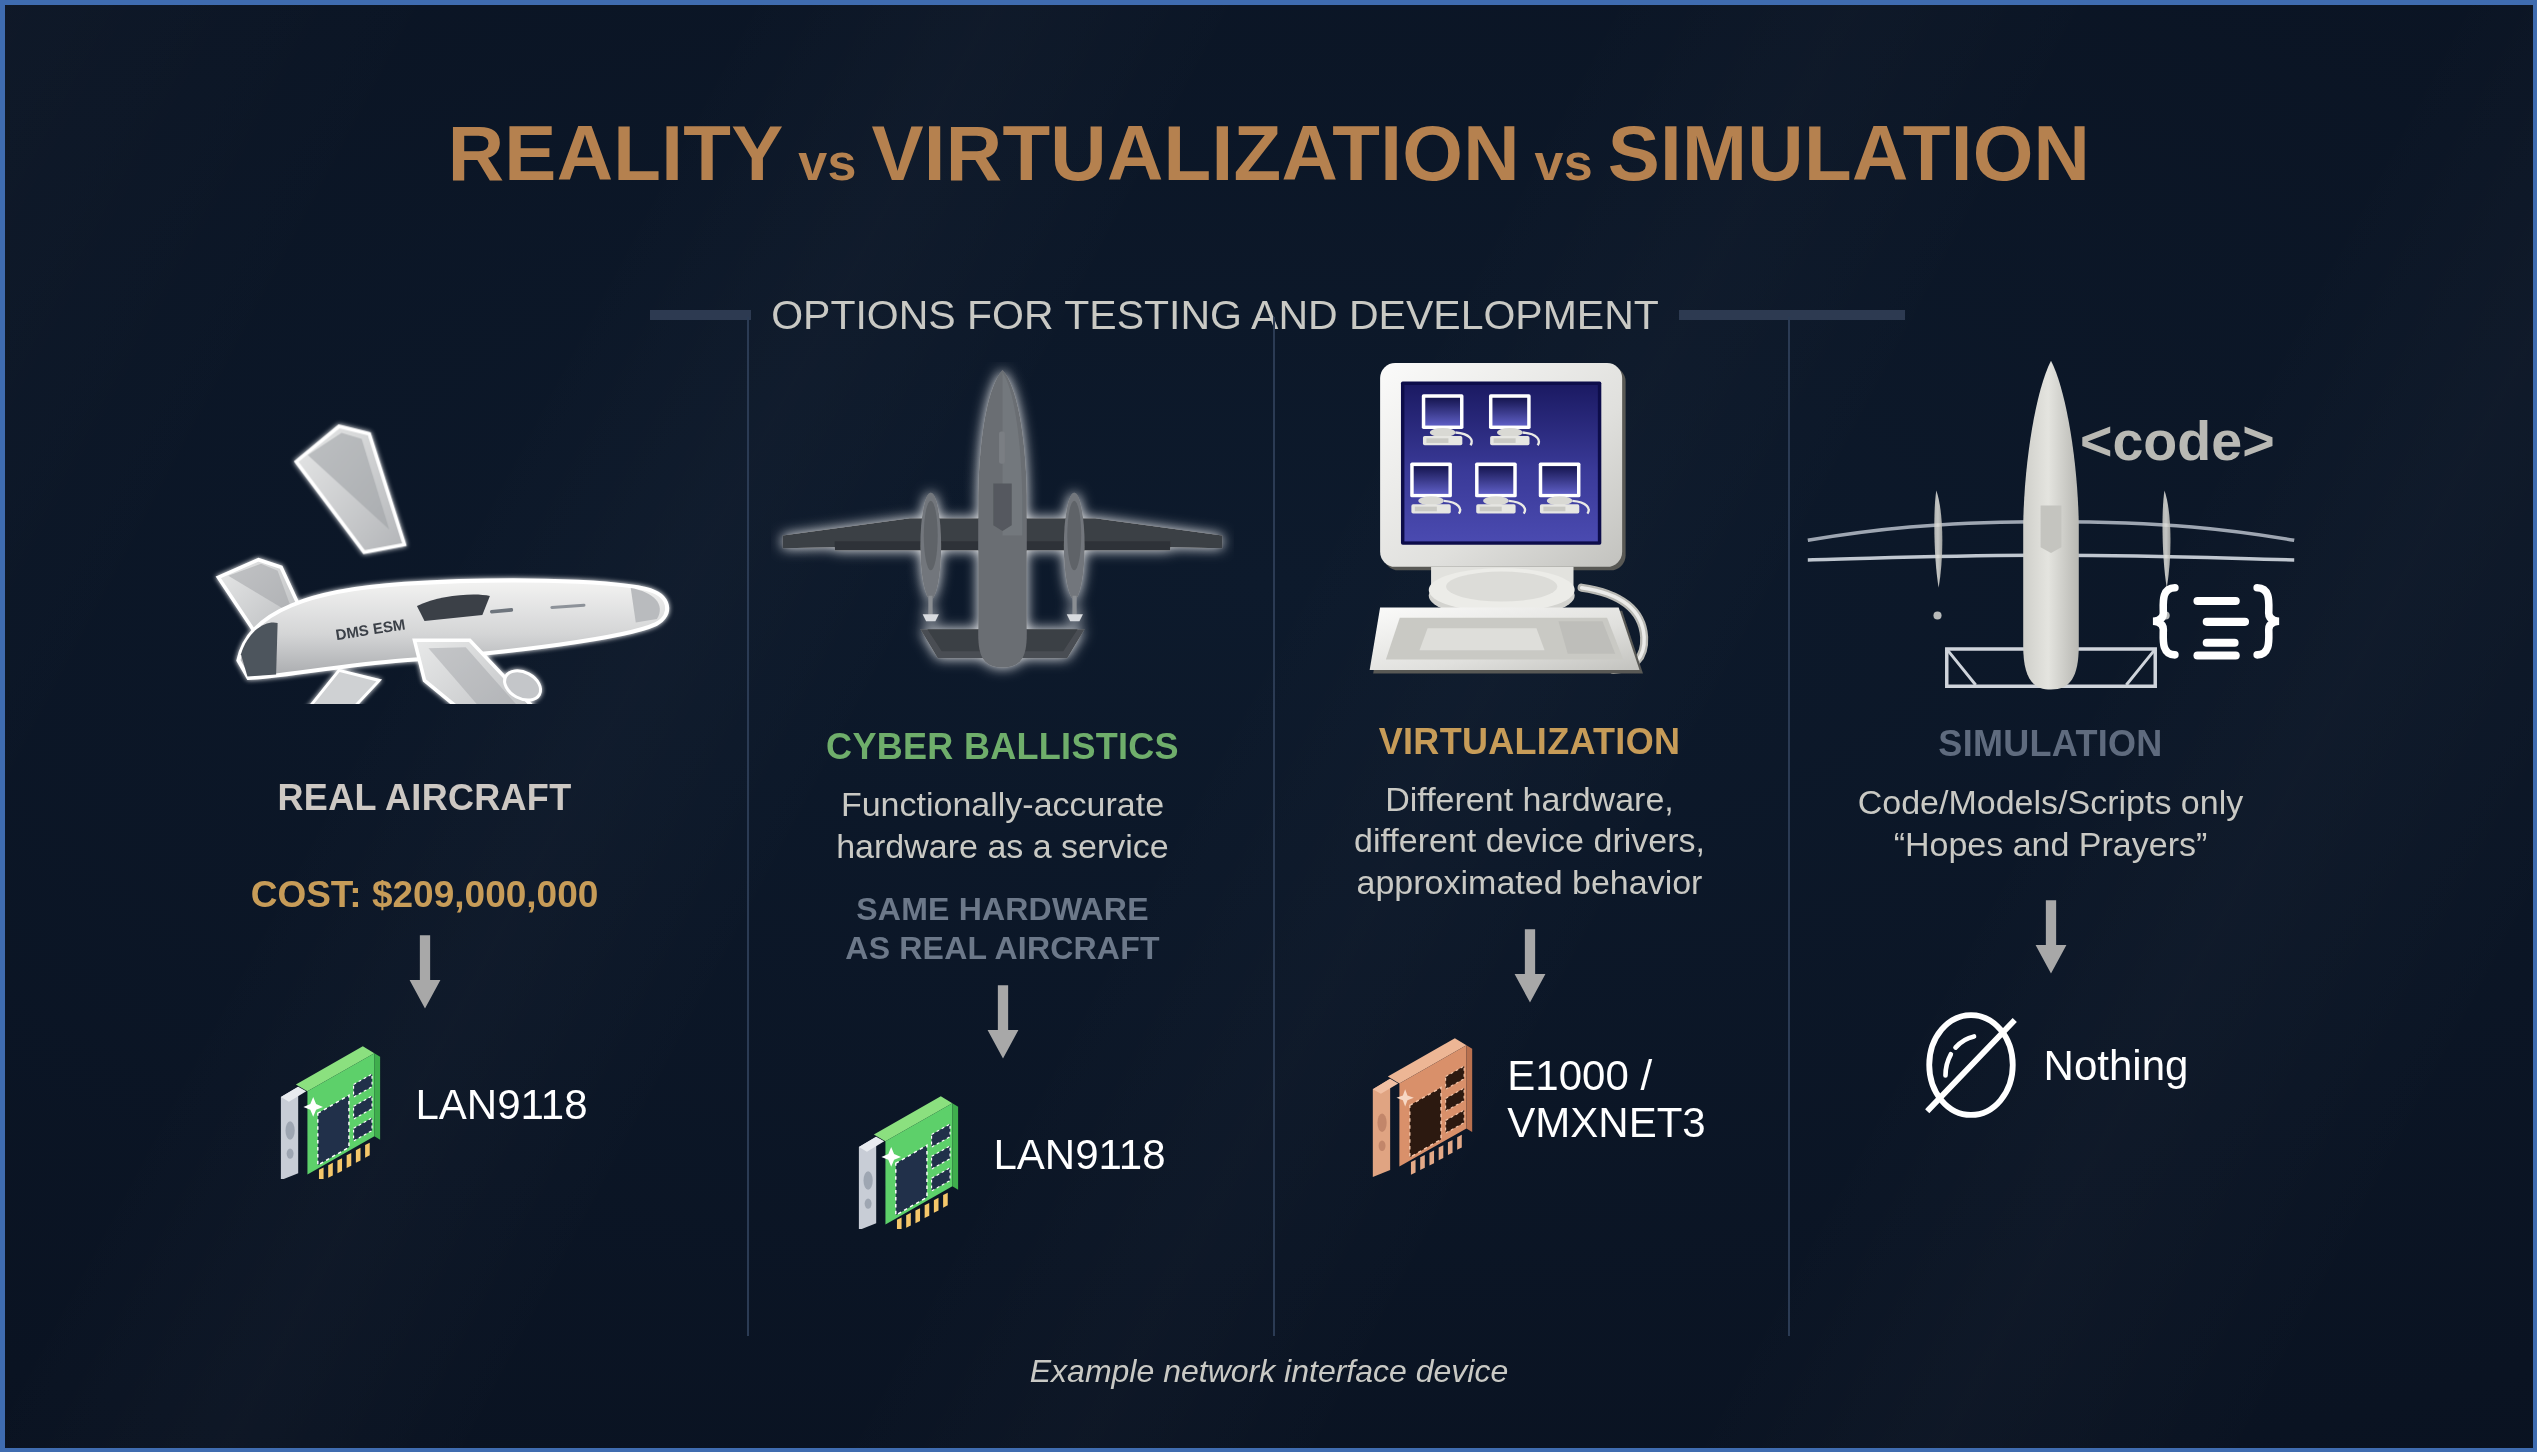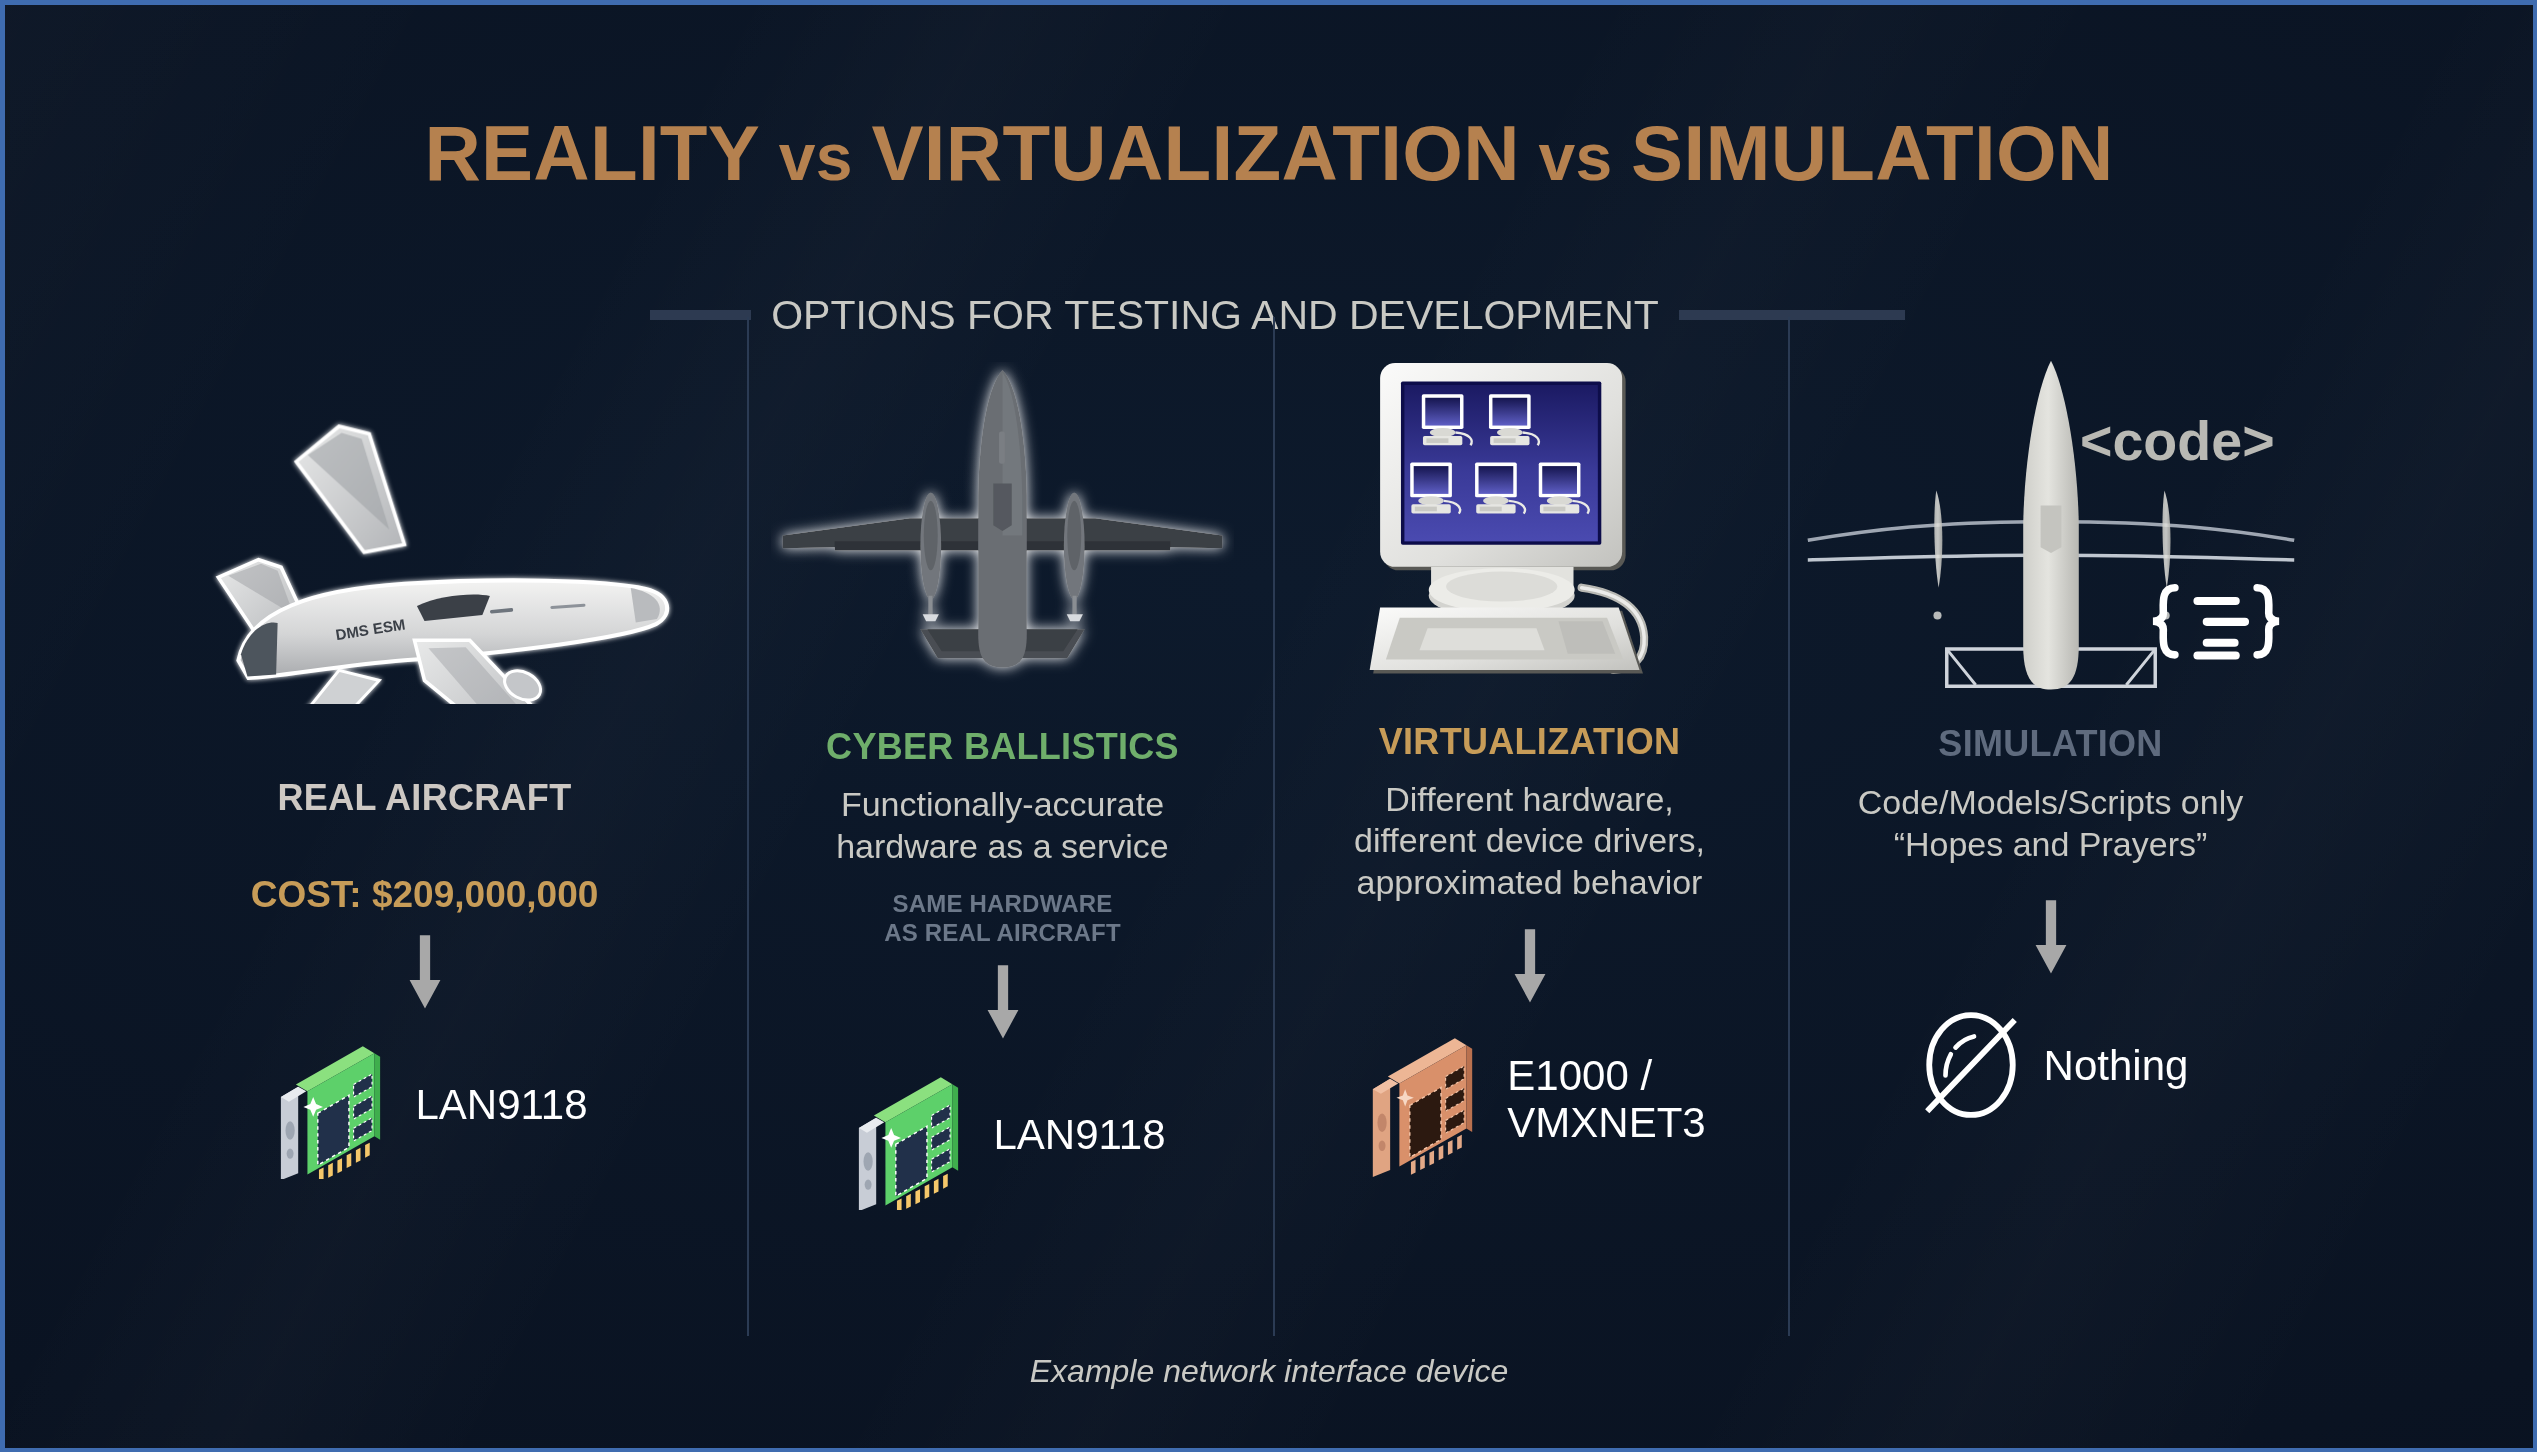--- a/index.html
+++ b/index.html
@@ -23,21 +23,21 @@
   }
 
   
   .title{
     position:absolute; left:0; right:0; top:103px;
     text-align:center;
     font-size:78px; font-weight:700; letter-spacing:0.3px;
     color:#b5814f;
     white-space:nowrap;
   }
-  .title .vs{ font-size:66px; font-weight:700; }
+  .title .vs{ font-size:52px; font-weight:700; }
 
   
   .subband{
     position:absolute; left:769px; top:287px; width:1007px; height:46px;
     display:flex; align-items:center; justify-content:center;
   }
   .subrule{ flex:0 0 101px; height:9.8px; background:#2d3a51; }
   .subrule.right{ flex:0 0 226px; }
   .subtitle{
     color:#c9c9c4; font-size:41px; font-weight:400;
@@ -69,21 +69,21 @@
   .h-green{ color:#6fae6b; }
   .h-gold{ color:#c79c58; }
   .h-gray{ color:#5f6b7e; }
   .h-light{ color:#cdc8c3;margin-top:25px; }
 
   .body{
     font-size:34px; color:#c9c9c4; text-align:center;
     line-height:1.22; font-weight:400;
   }
   .dim{
-    font-size:24px; color:#6c7889; font-weight:700;
+    font-size:32px; color:#6c7889; font-weight:700;
     text-align:center; line-height:1.20; letter-spacing:0.2px;
   }
   .cost{
     font-size:37px; font-weight:700; color:#c79c58;
     text-align:right; white-space:nowrap;
   }
 
   .arrow{ display:block; }
 
   .devrow{

